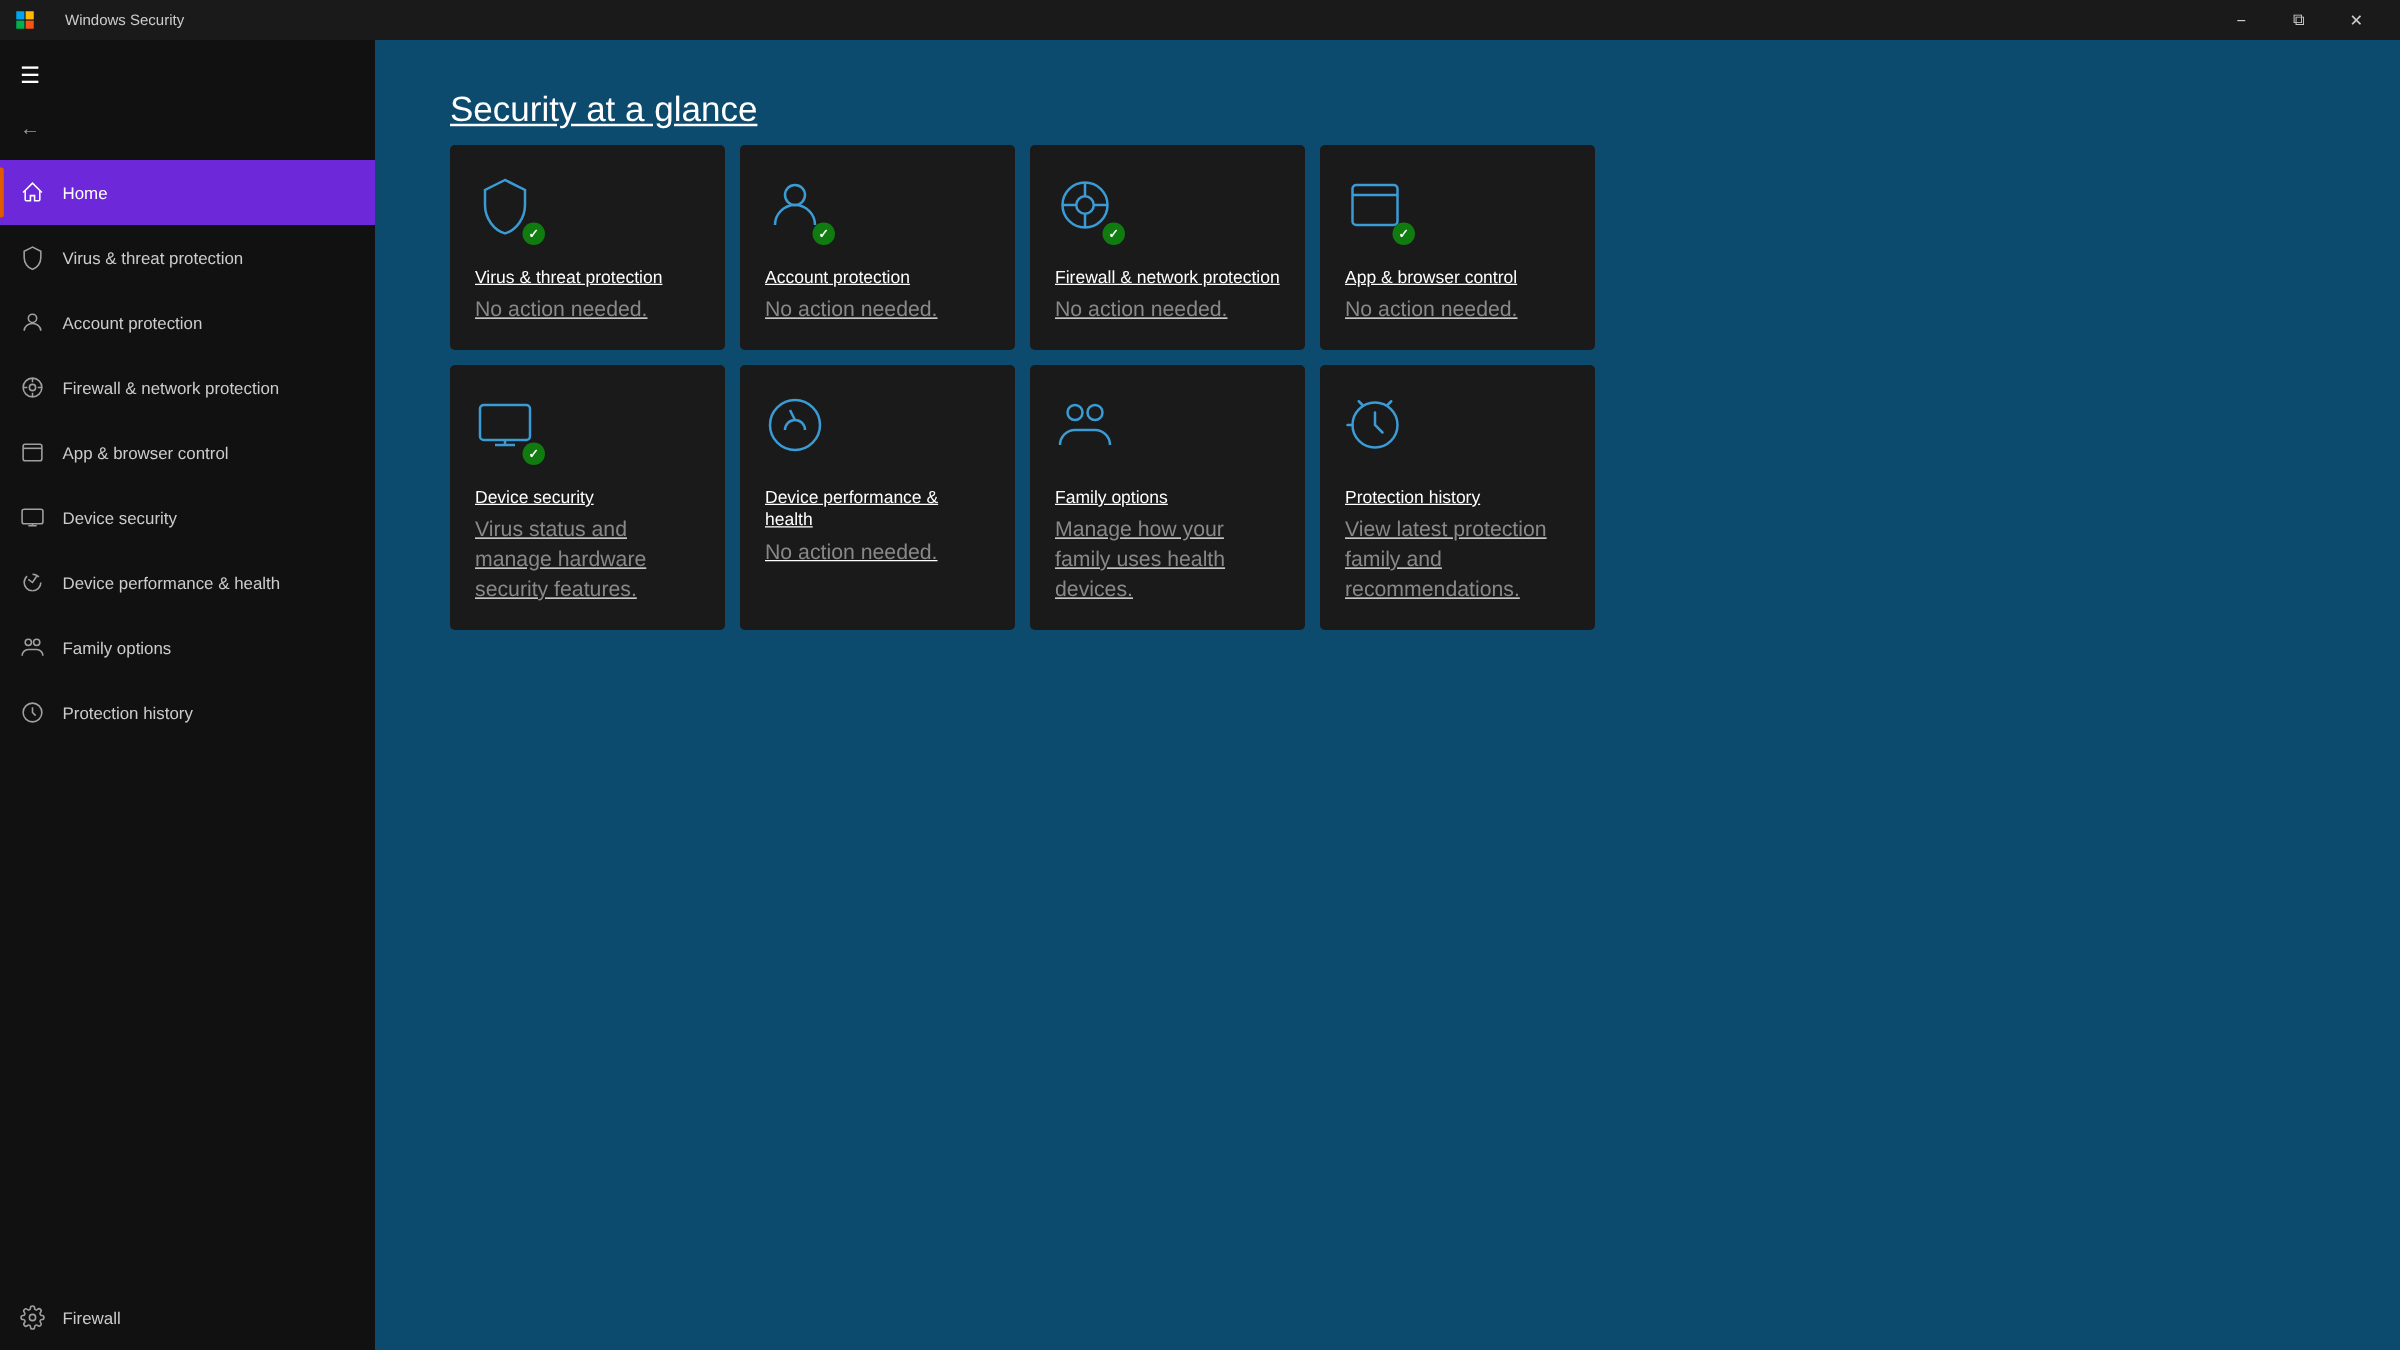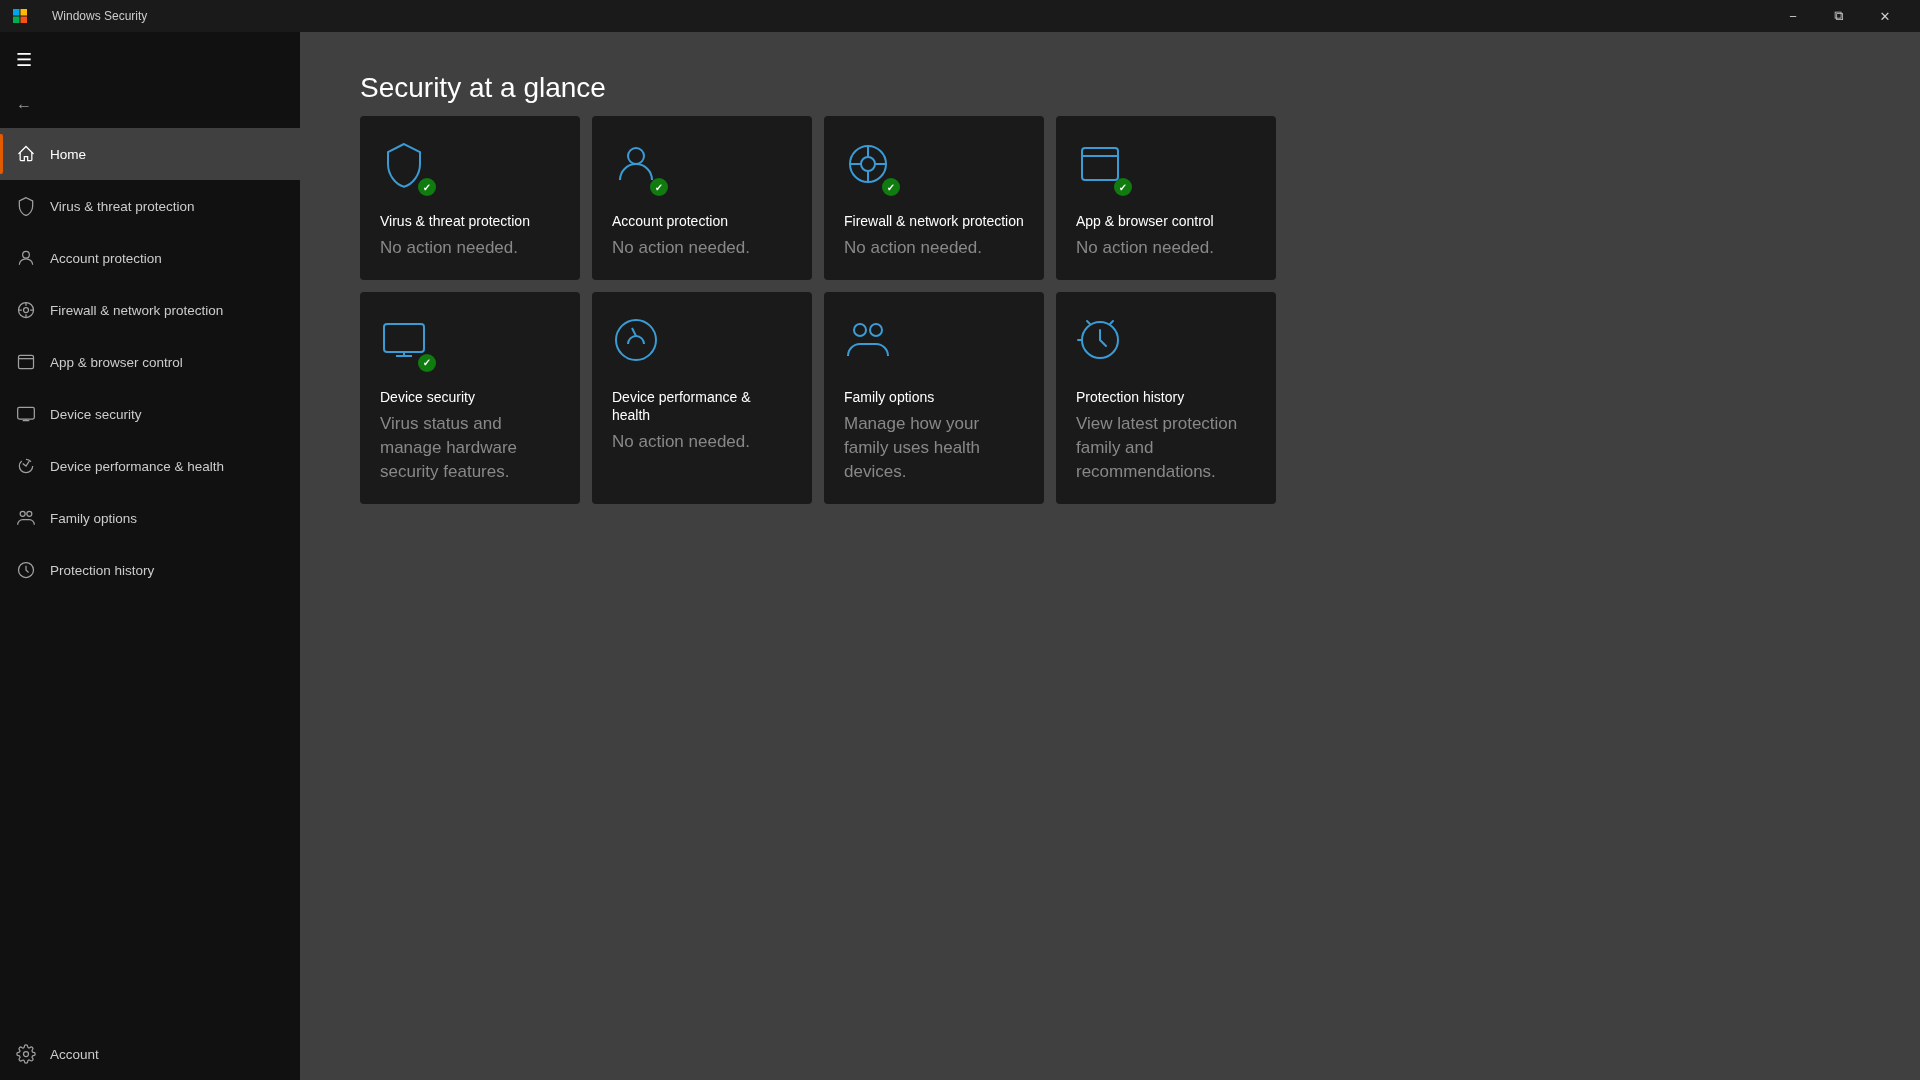--- a/index.html
+++ b/index.html
@@ -96,21 +96,21 @@
     .nav-item {
       height: 52px;
       display: flex;
       align-items: center;
       padding: 0 16px;
       gap: 14px;
       cursor: pointer;
       position: relative;
     }
     .nav-item.active {
-      background: #404040;
+      background: #6d28d9;
     }
     .nav-item.active::before {
       content: '';
       position: absolute;
       left: 0;
       top: 6px;
       bottom: 6px;
       width: 3px;
       background: #e05a00;
       border-radius: 0 2px 2px 0;
@@ -146,23 +146,24 @@
       display: flex;
       align-items: center;
       padding: 0 16px;
       gap: 14px;
       cursor: pointer;
     }
 
     
     .main-content {
       flex: 1;
-      background: #404040;
+      background: #0c4a6e;
       padding: 40px 60px;
       overflow-y: auto;
+      text-decoration: underline;
     }
     .page-title {
       font-size: 28px;
       font-weight: 300;
       color: #ffffff;
       margin-bottom: 12px;
     }
     .page-subtitle {
       font-size: 13.5px;
       color: #aaaaaa;
@@ -356,21 +357,21 @@
 
     <div class="sidebar-spacer"></div>
 
     <div class="settings-item">
       <span class="nav-icon">
         <svg viewBox="0 0 24 24" fill="none" stroke="#a0a0a0" stroke-width="1.5" width="20" height="20">
           <circle cx="12" cy="12" r="3"></circle>
           <path d="M19.4 15a1.65 1.65 0 00.33 1.82l.06.06a2 2 0 010 2.83 2 2 0 01-2.83 0l-.06-.06a1.65 1.65 0 00-1.82-.33 1.65 1.65 0 00-1 1.51V21a2 2 0 01-4 0v-.09A1.65 1.65 0 009 19.4a1.65 1.65 0 00-1.82.33l-.06.06a2 2 0 01-2.83-2.83l.06-.06A1.65 1.65 0 004.68 15a1.65 1.65 0 00-1.51-1H3a2 2 0 010-4h.09A1.65 1.65 0 004.6 9a1.65 1.65 0 00-.33-1.82l-.06-.06a2 2 0 012.83-2.83l.06.06A1.65 1.65 0 009 4.68a1.65 1.65 0 001-1.51V3a2 2 0 014 0v.09a1.65 1.65 0 001 1.51 1.65 1.65 0 001.82-.33l.06-.06a2 2 0 012.83 2.83l-.06.06A1.65 1.65 0 0019.4 9a1.65 1.65 0 001.51 1H21a2 2 0 010 4h-.09a1.65 1.65 0 00-1.51 1z"></path>
         </svg>
       </span>
-      <span class="nav-label">Account</span>
+      <span class="nav-label">Firewall</span>
     </div>
   </nav>
 
   <main class="main-content">
     <h1 class="page-title">Security at a glance</h1>
 
     <div class="cards-grid">
 
       <div class="card">
         <div class="card-icon-wrap">

